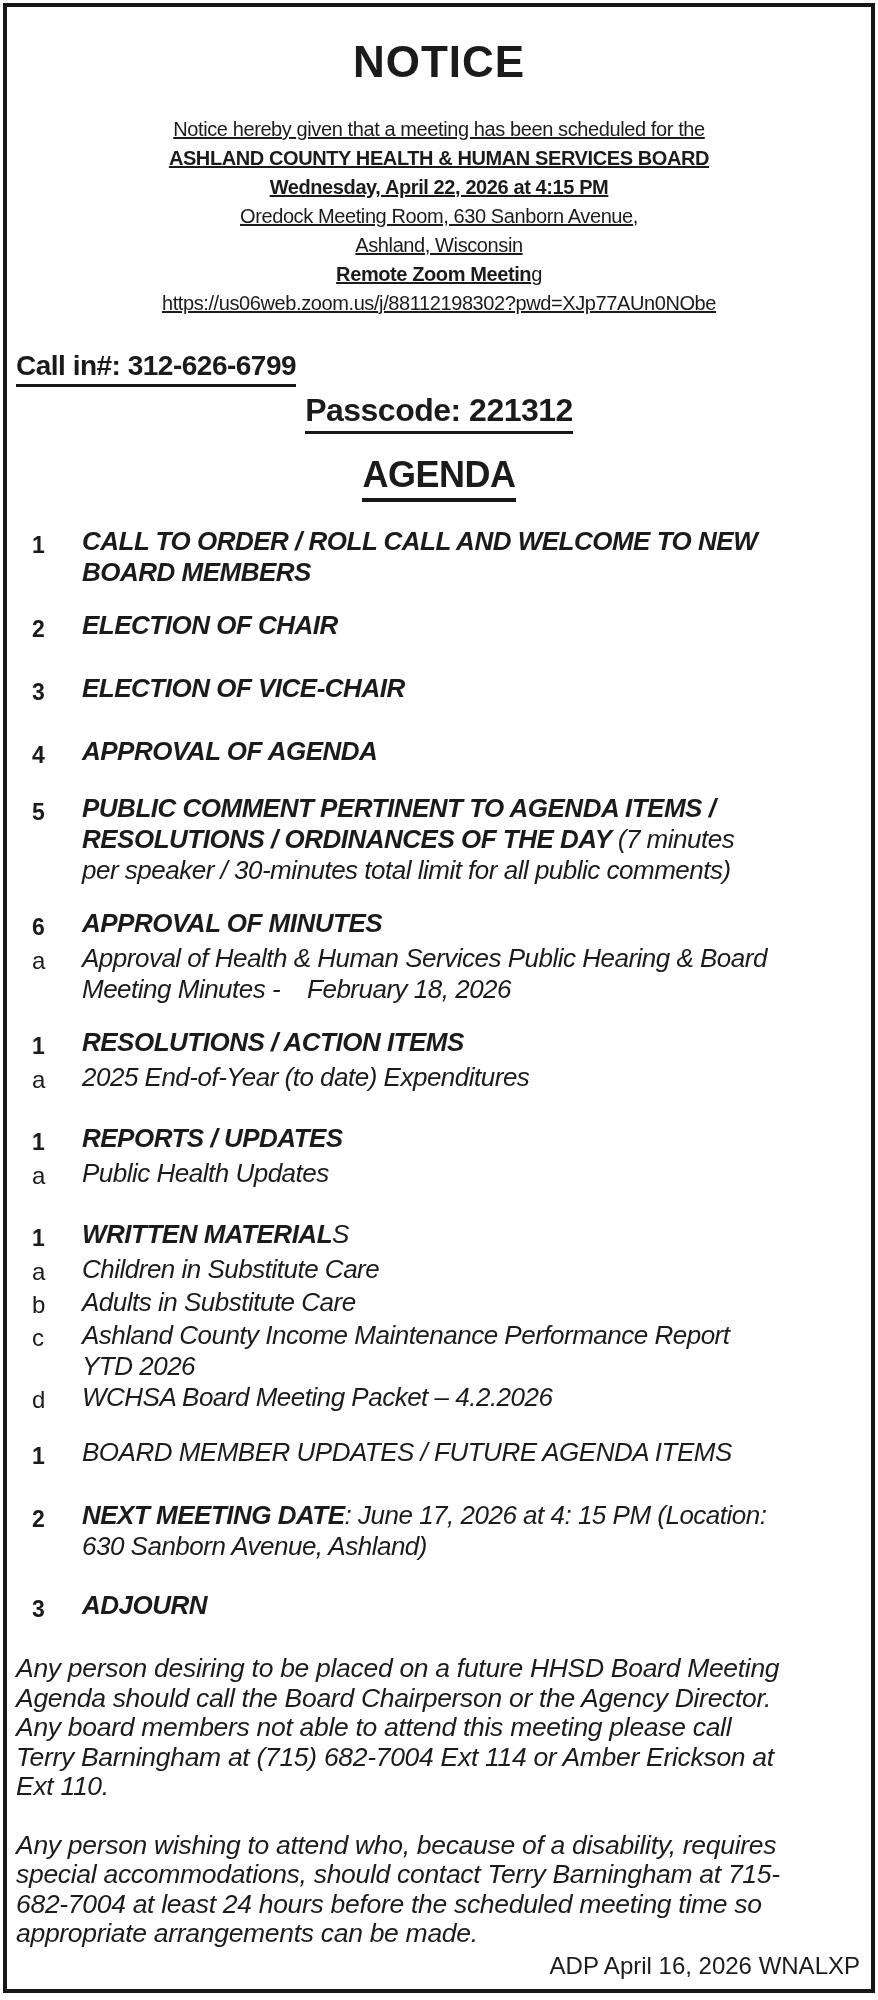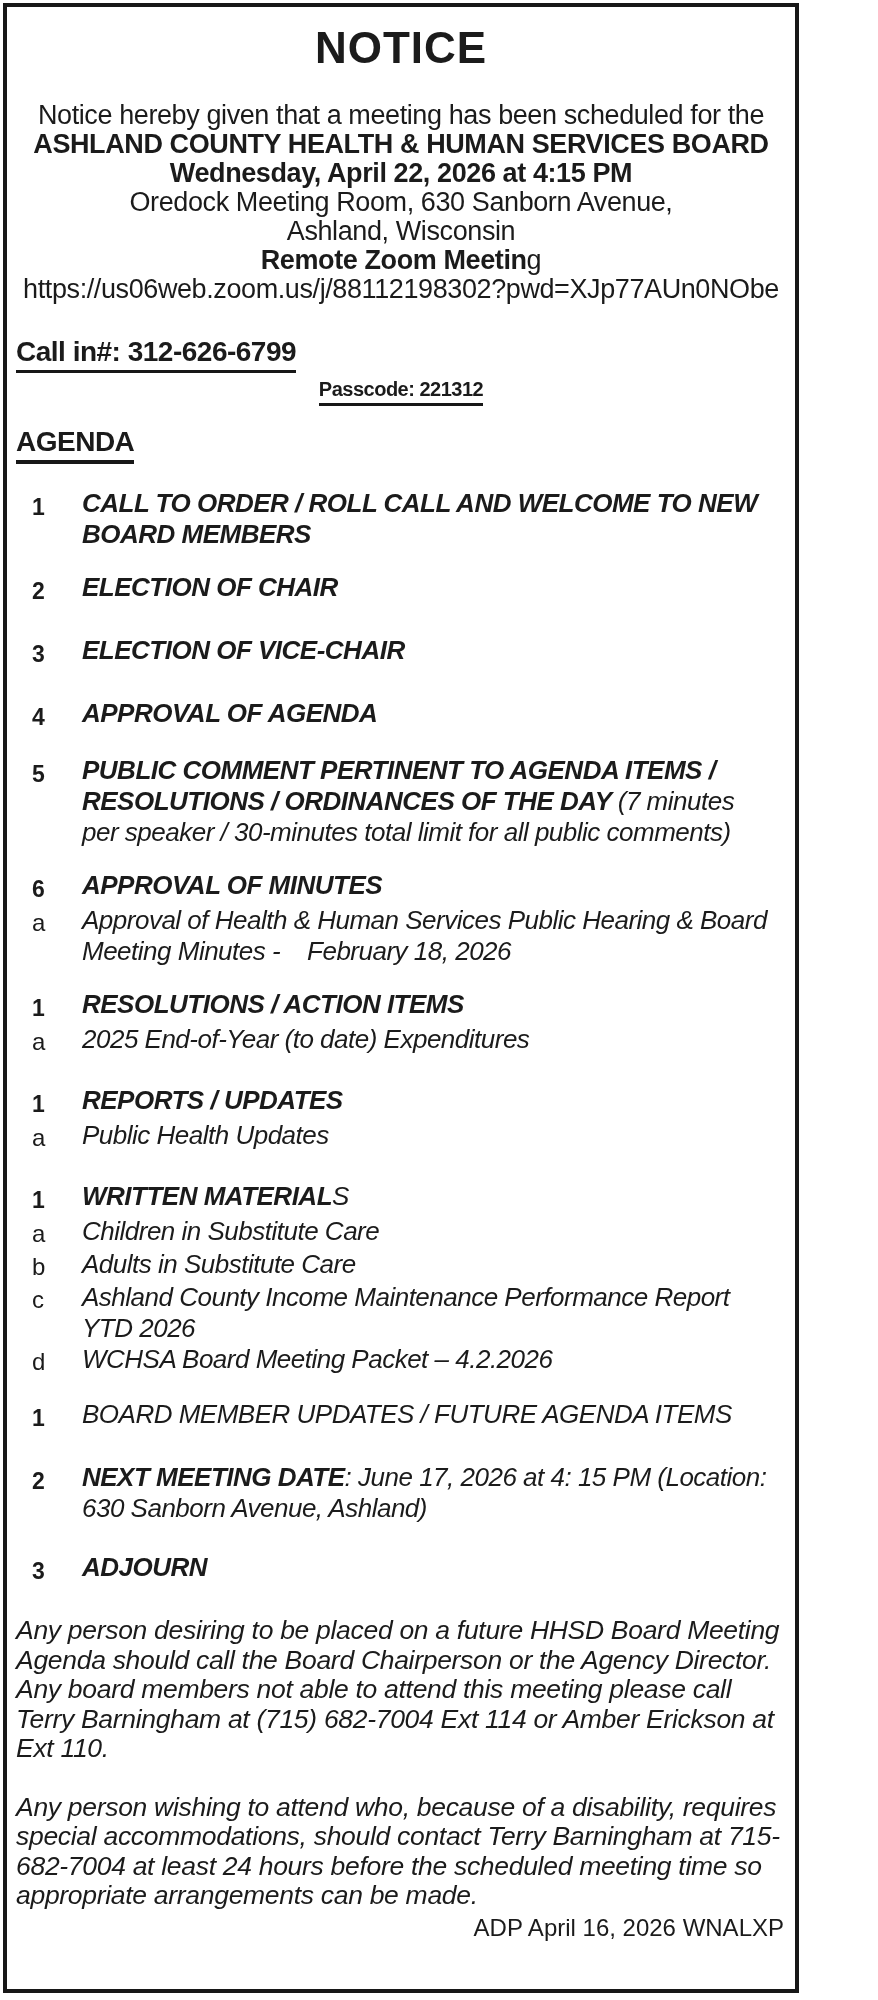--- a/index.html
+++ b/index.html
@@ -6,57 +6,58 @@
   html, body { background: #ffffff; }
   body {
     width: 878px; height: 2000px;
     font-family: "Liberation Sans", sans-serif;
     color: #1b1b1b;
     position: relative;
   }
   .frame {
     position: absolute;
     left: 3px; top: 3px;
-    width: 796px; height: 1990px;
+    width: 872px; height: 1990px;
     border: 4px solid #171717;
-    padding: 8px 9px 0 9px;
+    padding: 22px 9px 0 9px;
     overflow: hidden;
   }
   .page-title {
     text-align: center;
     font-size: 44px;
     font-weight: bold;
     letter-spacing: 1px;
     line-height: 50px;
     margin-top: 8px;
   }
   .intro {
     text-align: center;
-    font-size: 27px;
+    font-size: 20px;
     line-height: 29px;
     letter-spacing: -0.4px;
     margin-top: 28px;
+    text-decoration: underline;
   }
   .intro .b { font-weight: bold; }
   .dial-row {
     display: flex;
     justify-content: space-between;
     padding-right: 66px;
     margin-top: 32px;
     font-weight: bold;
     font-size: 28px;
     letter-spacing: -0.5px;
   }
   .ul {
     border-bottom: 3px solid #171717;
     padding-bottom: 2px;
     display: inline-block;
   }
-  .passcode-row { text-align: center; margin-top: 5px; font-weight: bold; font-size: 20px; letter-spacing: -0.5px; }
-  .agenda-head { margin-top: 20px; font-weight: bold; font-size: 28px; letter-spacing: -0.5px; }
+  .passcode-row { text-align: center; margin-top: 5px; font-weight: bold; font-size: 32px; letter-spacing: -0.5px; }
+  .agenda-head { text-align: center; margin-top: 20px; font-weight: bold; font-size: 36px; letter-spacing: -0.5px; }
   .agenda-head .ul { border-bottom-width: 4px; }
   .row { display: flex; margin-top: 28px; }
   .row.first { margin-top: 24px; }
   .row.sub { margin-top: 0; }
   .row.g-sm { margin-top: 22px; }
   .num {
     flex: 0 0 66px;
     padding-left: 16px;
     font-size: 23px;
     font-weight: bold;

